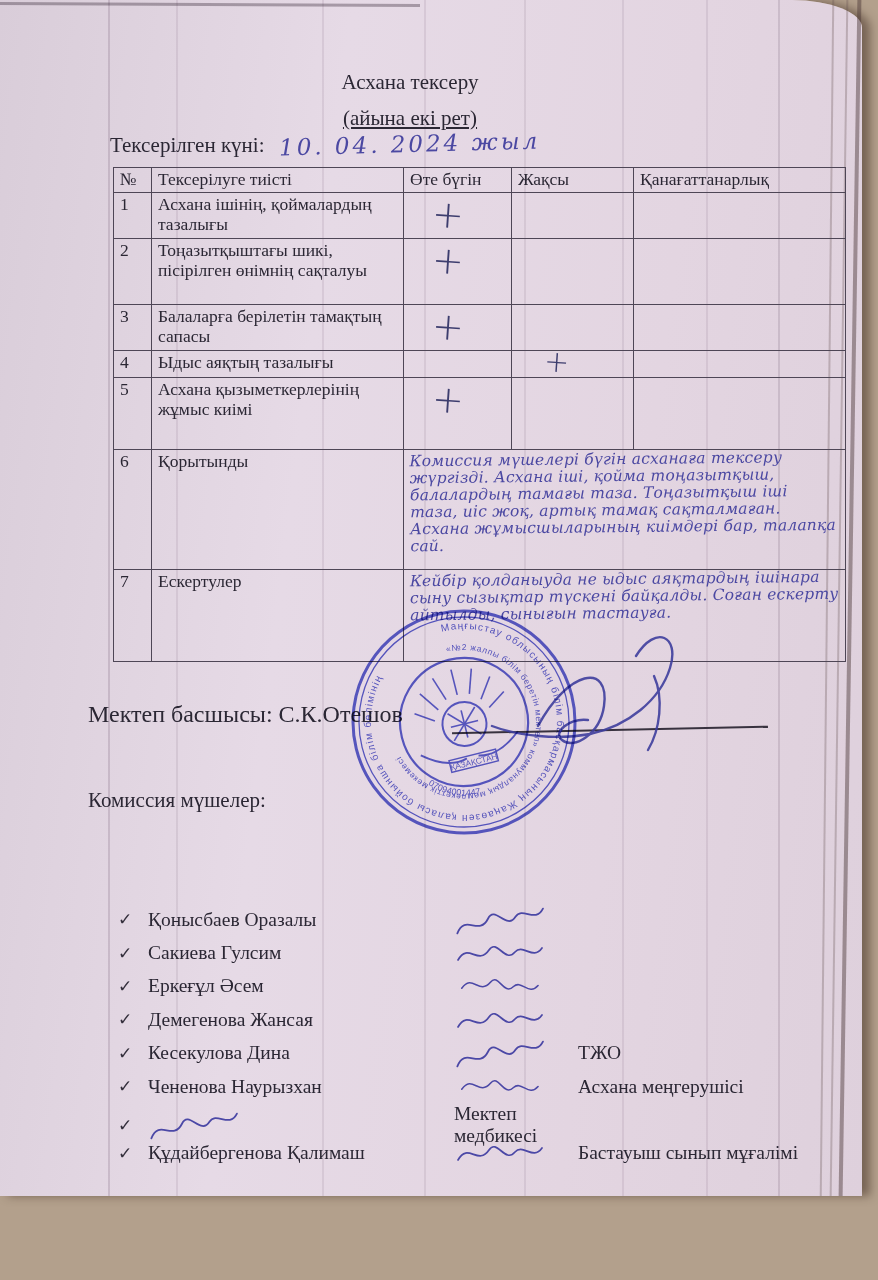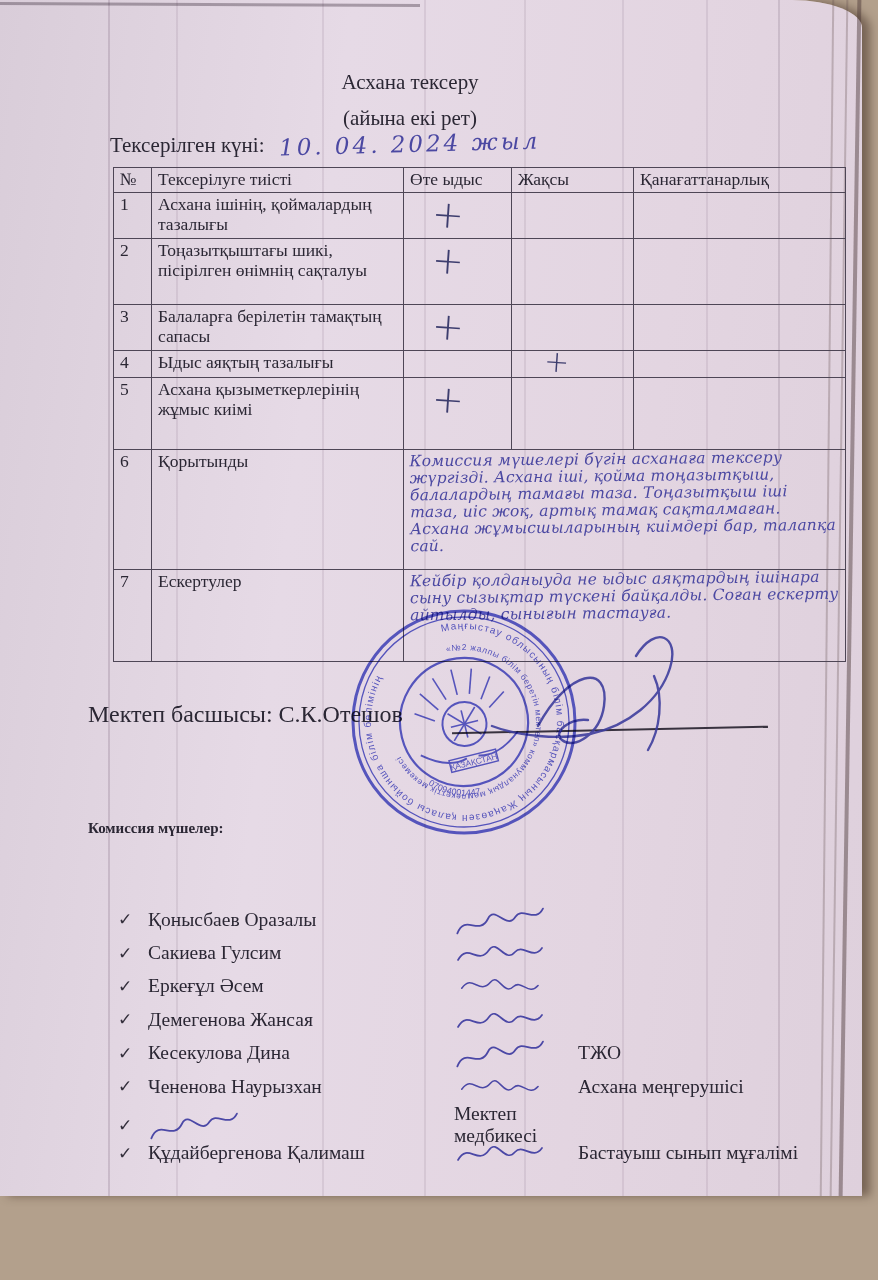--- a/index.html
+++ b/index.html
@@ -20,21 +20,21 @@
   .fold.f5{left:524px;} .fold.f6{left:622px;} .fold.f7{left:706px;}
   .fold.f8{left:778px;background:rgba(88,62,88,.16);}
   .edgeline{position:absolute;top:0;bottom:0;width:2px;background:rgba(100,78,78,.30);}
   .e1{left:826px;transform:rotate(.6deg);} .e2{left:838px;transform:rotate(.8deg);}
   .e3{left:848px;width:4px;background:rgba(70,52,50,.45);transform:rotate(.9deg);}
   .topedge{position:absolute;top:3px;left:0;width:420px;height:3px;background:rgba(45,32,45,.35);transform:rotate(.3deg);}
 
   .title{position:absolute;top:70px;left:0;width:820px;text-align:center;
     font-size:21px;color:var(--ink);}
   .subtitle{position:absolute;top:106px;left:0;width:820px;text-align:center;
-    font-size:21px;color:var(--ink);}
+    font-size:21px;color:var(--ink);text-decoration:underline;}
   .date-line{position:absolute;top:131px;left:110px;font-size:21px;color:var(--ink);white-space:nowrap;}
   .hw{font-family:"DejaVu Serif", serif;font-style:italic;color:var(--pen);}
   .date-hw{font-size:23px;letter-spacing:3px;margin-left:14px;display:inline-block;transform:rotate(-1.5deg);}
 
   table.insp{position:absolute;left:113px;top:167px;width:732px;
     border-collapse:collapse;table-layout:fixed;}
   table.insp th, table.insp td{
     border:1.6px solid #4e4656;vertical-align:top;text-align:left;
     padding:1px 6px;color:var(--ink);font-weight:normal;
     font-size:17.5px;line-height:1.16;overflow:hidden;}
@@ -43,21 +43,21 @@
   .plus{display:block;font-family:"DejaVu Sans",sans-serif;font-weight:300;
     color:#3d3d6e;font-size:38px;line-height:.65;margin:10px 0 0 22px;
     transform:rotate(4deg);}
   .plus.small{font-size:30px;margin:0 0 0 26px;line-height:.8;}
   td.note-cell{padding:2px 6px 0 8px;}
   .note-text{font-size:15.5px;line-height:1.1;letter-spacing:.2px;transform:rotate(-.6deg);}
 
   .director{position:absolute;top:701px;left:88px;font-size:24px;color:var(--ink);white-space:nowrap;}
   .sig-underline{position:absolute;top:729px;left:452px;width:316px;height:0;
     border-bottom:2px solid #38323f;transform:rotate(-1.2deg);}
-  .commission{position:absolute;top:820px;left:88px;font-size:15px;color:var(--ink);font-weight:bold;}
+  .commission{position:absolute;top:788px;left:88px;font-size:21px;color:var(--ink);}
 
   .members{position:absolute;top:903px;left:118px;width:726px;}
   .member-row{display:grid;grid-template-columns:30px 306px 124px 1fr;
     align-items:center;height:33.4px;font-size:19.5px;color:var(--ink);}
   .member-check{font-size:17px;color:#342f3c;}
   .member-sig svg{display:block;}
   .member-row:nth-child(odd) .member-sig svg{transform:rotate(-8deg) scale(1.05);}
   .member-row:nth-child(3n) .member-sig svg{transform:rotate(6deg) scale(.9);}
 
   .stamp{position:absolute;left:348px;top:606px;width:232px;height:232px;
@@ -93,21 +93,21 @@
       <col style="width:38px">
         <col style="width:252px">
         <col style="width:108px">
       <col style="width:122px">
         <col style="width:212px">
     </colgroup>
     <thead>
         <tr>
           <th>№</th>
           <th>Тексерілуге тиісті</th>
-          <th>Өте ыдыс</th>
+          <th>Өте бүгін</th>
           <th>Жақсы</th>
           <th>Қанағаттанарлық</th>
         </tr>
       </thead>
     <tbody>
         <tr style="height: 46px;">
           <td class="cell-num">1</td>
           <td>Асхана ішінің, қоймалардың тазалығы</td>
           <td>
             <span class="plus">+</span>

